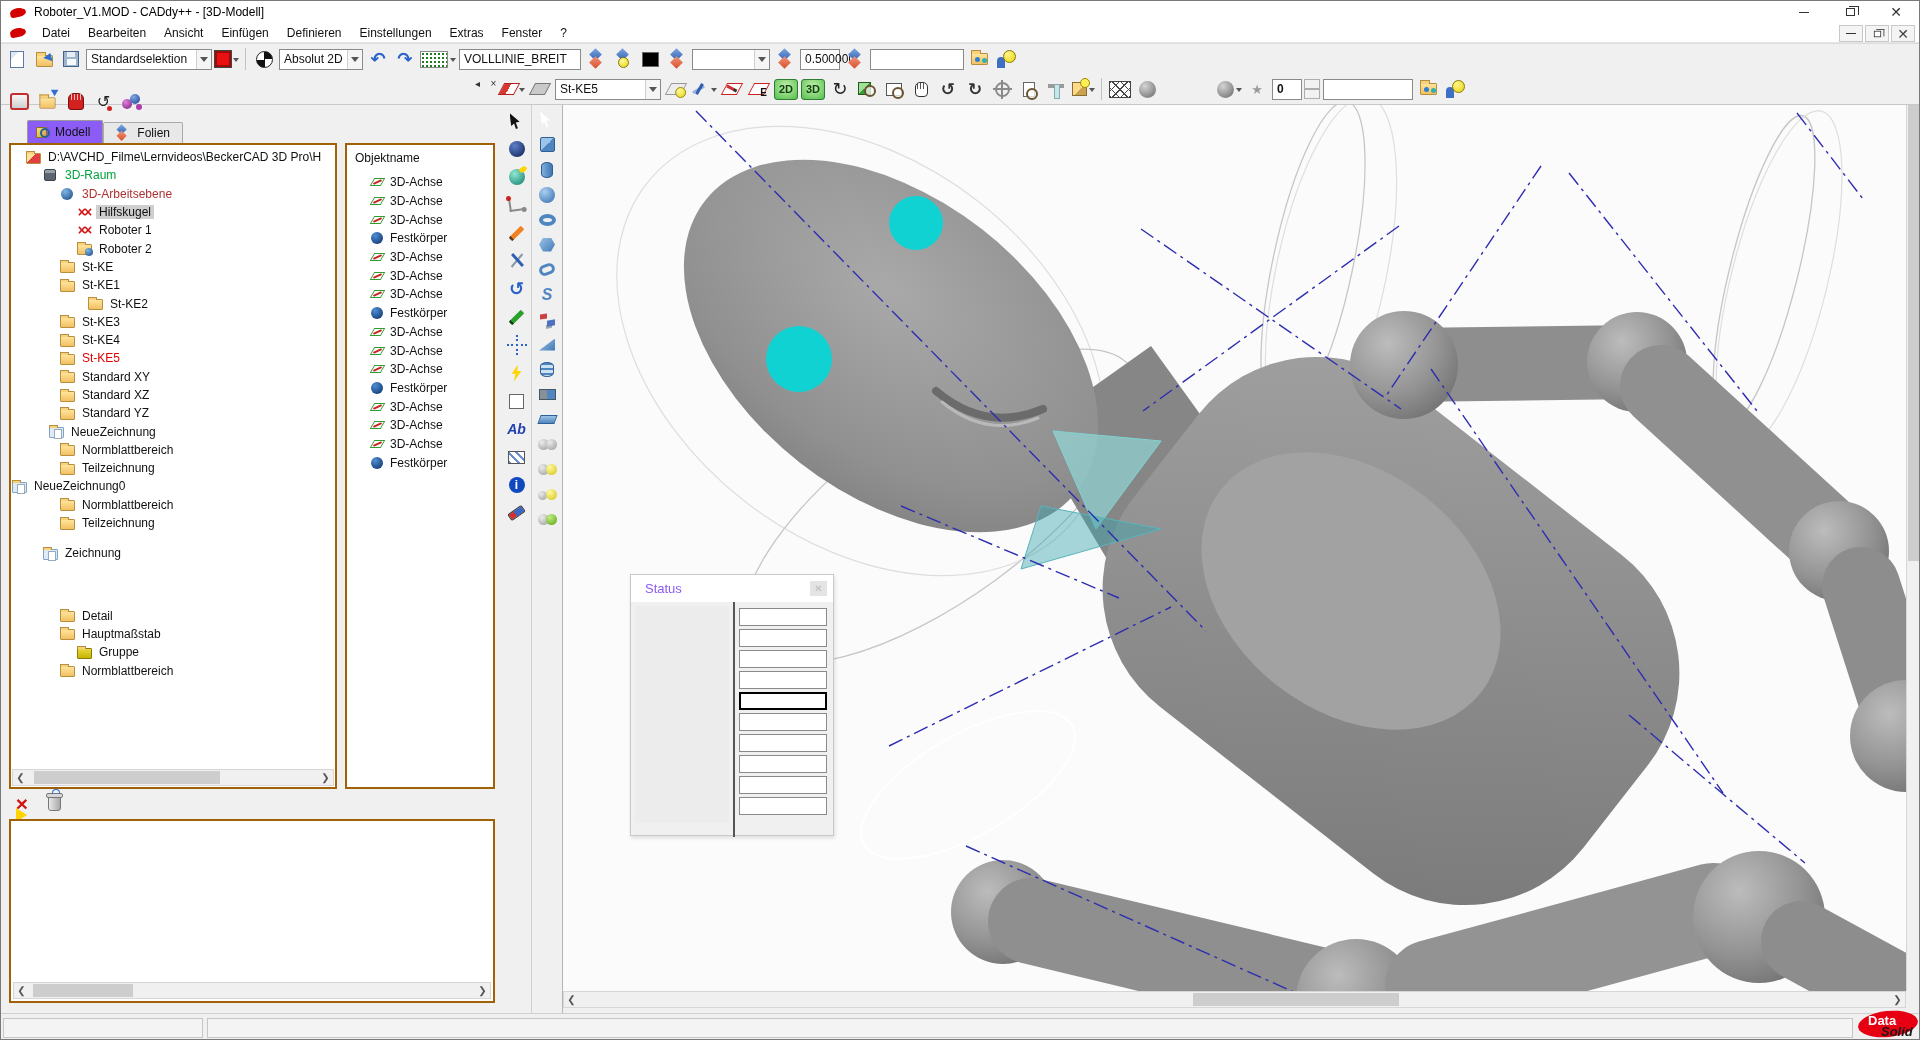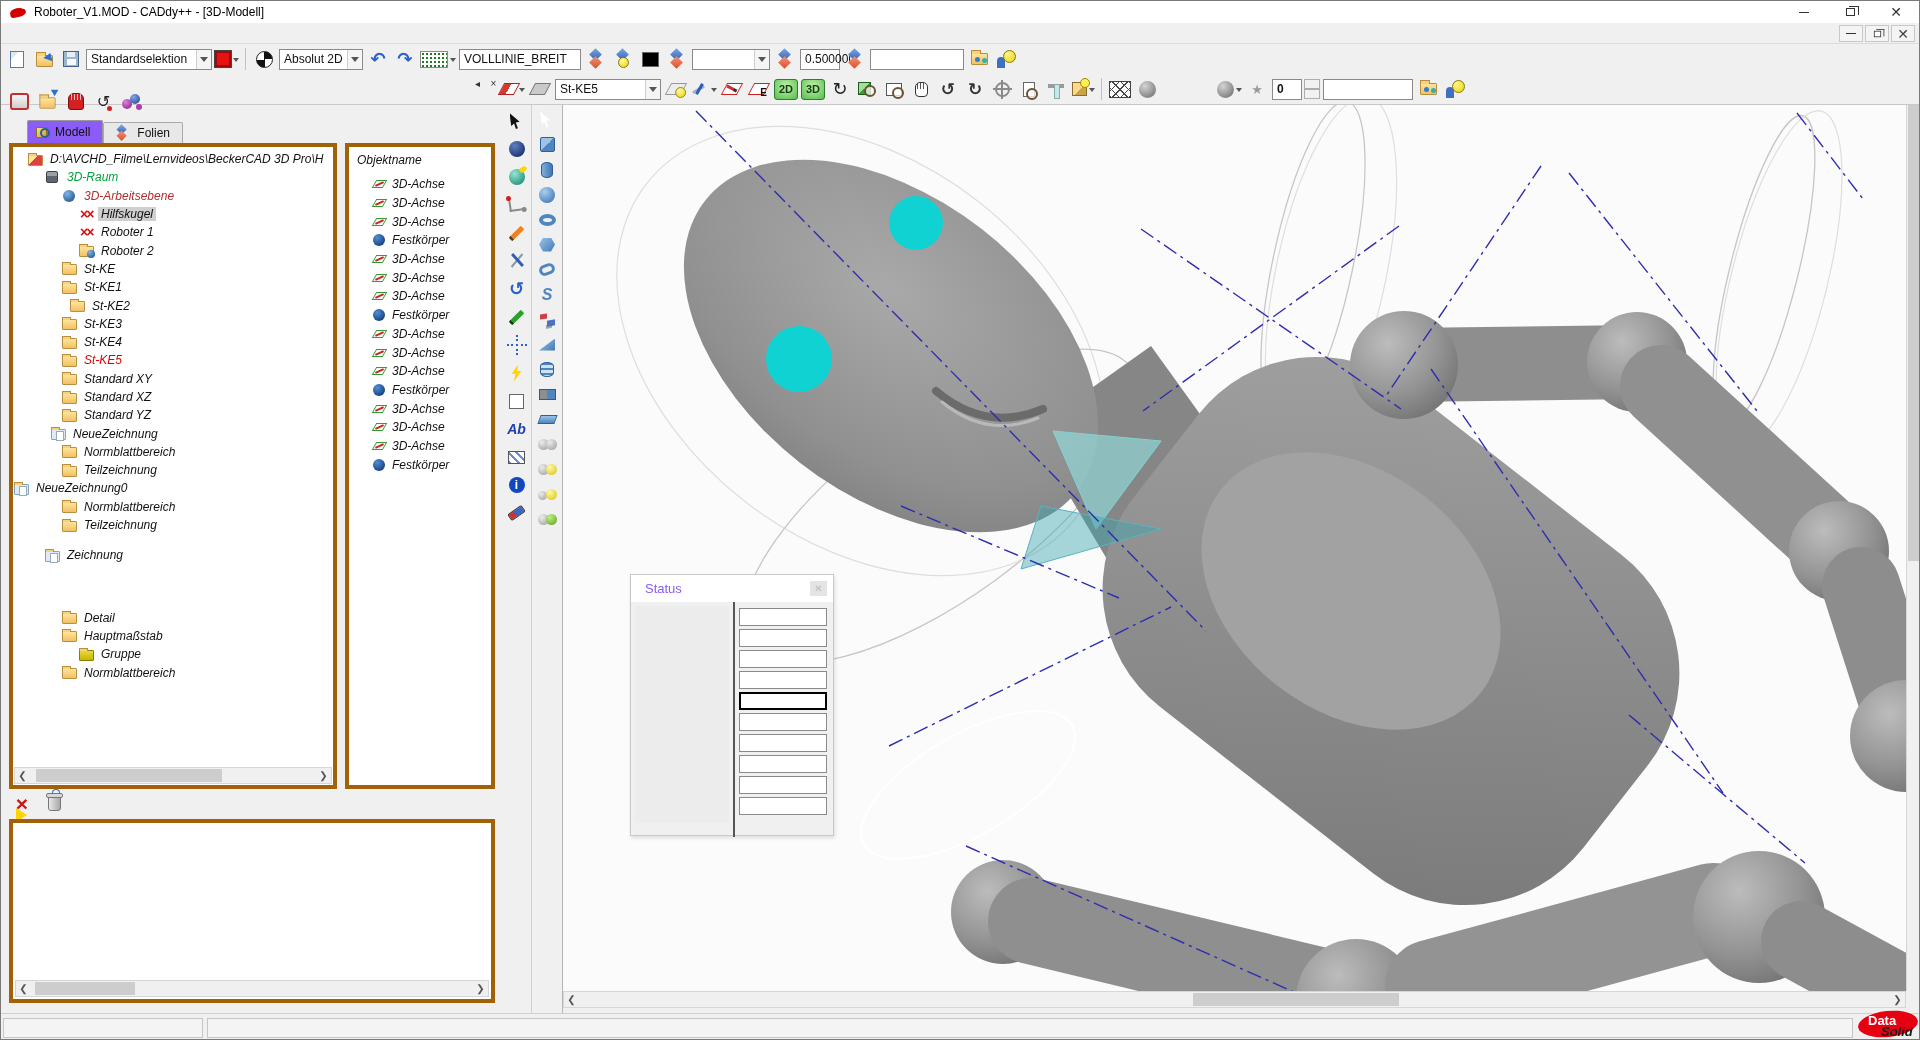--- a/index.html
+++ b/index.html
@@ -121,21 +121,21 @@
   .m-trash{width:13px;height:15px;background:linear-gradient(90deg,#e8e8e8,#a8a8a8);border:1px solid #777;border-radius:2px 2px 3px 3px;position:relative;}
   .m-trash::before{content:"";position:absolute;top:-4px;left:-3px;right:-3px;height:3px;background:#d8d8d8;border:1px solid #777;border-radius:2px;}
   .m-trash::after{content:"";position:absolute;top:-8px;left:3px;width:6px;height:4px;border:1px solid #2e6fd0;border-bottom:none;border-radius:4px 4px 0 0;}
   
   #tabs{position:absolute;left:26px;top:119px;display:flex;align-items:flex-end;height:24px;}
   .tab{display:flex;align-items:center;gap:5px;padding:3px 12px 4px 8px;border:1px solid #aaa;border-bottom:none;background:#e8e8e8;height:22px;font-size:12px;border-radius:2px 2px 0 0;}
   .tab.active{background:#8b5cf6;height:24px;border-color:#999;}
   .t-model{width:14px;height:12px;position:relative;}
   .t-model::before{content:"";position:absolute;left:0;top:1px;width:9px;height:9px;background:linear-gradient(135deg,#f8e07c,#caa23c);border:1px solid #8a6d2f;}
   .t-model::after{content:"";position:absolute;right:0;bottom:0;width:6px;height:6px;border:2px solid #2a5f9e;border-radius:50%;}
-  .panel{position:absolute;background:#fff;border:4px solid #a16207;font-style:italic;}
+  .panel{position:absolute;background:#fff;border:2px solid #a16207;}
   #tree-panel{left:8px;top:142px;width:328px;height:646px;overflow:hidden;}
   #objekt-panel{left:344px;top:142px;width:150px;height:646px;}
   .tree-row{display:flex;align-items:center;height:18.3px;white-space:nowrap;font-size:12px;}
   .tree-ic{width:16px;display:flex;justify-content:center;align-items:center;margin-right:4px;flex:0 0 auto;}
   .tree-lab{padding:0 3px;}
   .tree-row.sel .tree-lab{background:#cfcfcf;}
   .c-green{color:#00a33c;}
   .c-red{color:#e00000;}
   .c-red2{color:#b03030;}
   .tf{width:15px;height:11px;background:linear-gradient(#ffe49a,#f2c063);border:1px solid #b98f3e;border-radius:1px;position:relative;margin-top:2px;}
@@ -254,20 +254,34 @@
         </div>
         <div class="wc">
           <span class="wc-rest-g"></span>
         </div>
         <div class="wc">
           <span class="wc-close-g">✕</span>
         </div>
       </div>
   </div>
 
+  <div id="menubar">
+    <span class="caddy-logo"></span>
+    <div id="menu-items" style="display:flex;">
+        <div class="menu-item">Datei</div>
+        <div class="menu-item">Bearbeiten</div>
+        <div class="menu-item">Ansicht</div>
+        <div class="menu-item">Einfügen</div>
+        <div class="menu-item">Definieren</div>
+        <div class="menu-item">Einstellungen</div>
+        <div class="menu-item">Extras</div>
+        <div class="menu-item">Fenster</div>
+        <div class="menu-item">?</div>
+      </div>
+  </div>
   <div id="child-controls">
       <div class="cwc">
         <span class="wc-min-g"></span>
       </div>
       <div class="cwc">
         <span class="wc-rest-g"></span>
       </div>
       <div class="cwc">
         <span class="wc-close-g">✕</span>
       </div>
@@ -607,21 +621,21 @@
             <span class="tf"></span>
           </span>
           <span class="tree-lab">St-KE</span>
         </div>
         <div class="tree-row" style="padding-left: 48px;">
           <span class="tree-ic">
             <span class="tf"></span>
           </span>
           <span class="tree-lab">St-KE1</span>
         </div>
-        <div class="tree-row" style="padding-left: 56px;">
+        <div class="tree-row" style="padding-left: 76px;">
           <span class="tree-ic">
             <span class="tf"></span>
           </span>
           <span class="tree-lab">St-KE2</span>
         </div>
         <div class="tree-row" style="padding-left: 48px;">
           <span class="tree-ic">
             <span class="tf"></span>
           </span>
           <span class="tree-lab">St-KE3</span>

